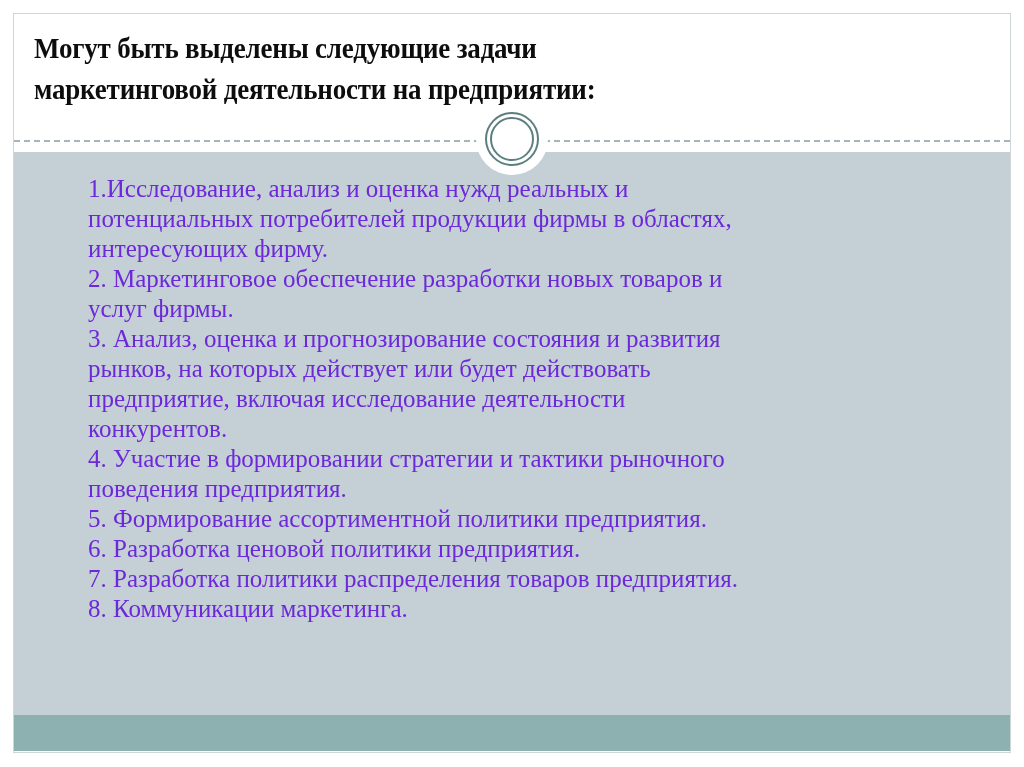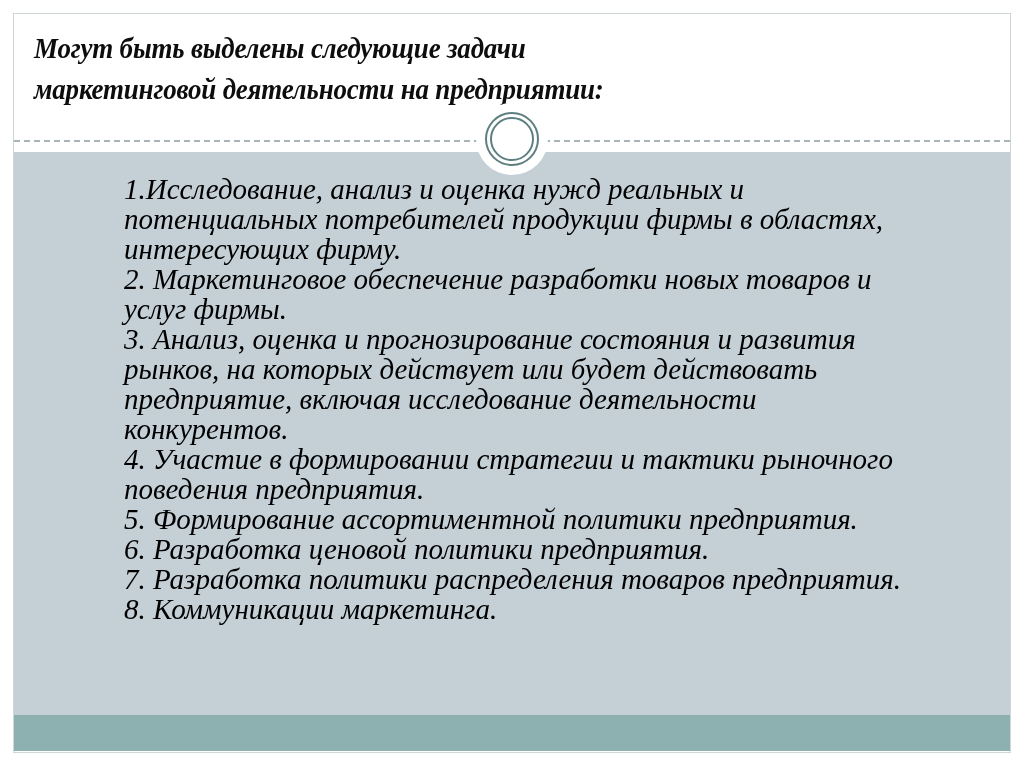--- a/index.html
+++ b/index.html
@@ -17,21 +17,20 @@
   #slide {
     position: absolute;
     left: 13px;
     top: 13px;
     width: 998px;
     height: 740px;
     background: #ffffff;
     border: 1px solid #cfd6d8;
     box-sizing: border-box;
     overflow: hidden;
-    font-style: italic;
   }
 
   
   #header {
     position: absolute;
     left: 0;
     top: 0;
     width: 100%;
     height: 139px;
     background: #ffffff;
@@ -122,25 +121,24 @@
     border: 2px solid #5d7f7f;
   }
 
   
   #body-text {
     position: absolute;
     left: 74px;
     top: 22px;
     width: 900px;
     font-family: "Liberation Serif", "DejaVu Serif", serif;
-    font-size: 29px;
+    font-size: 25px;
     line-height: 30px;
-    color: #000000;
+    color: #6d28d9;
     white-space: pre-line;
-    margin-left: 36px;
   }
 </style>
 </head>
 <body>
 
 <div id="slide">
 
   <div id="header">
     <div id="title">Могут быть выделены следующие задачи
 маркетинговой деятельности на предприятии:</div>

